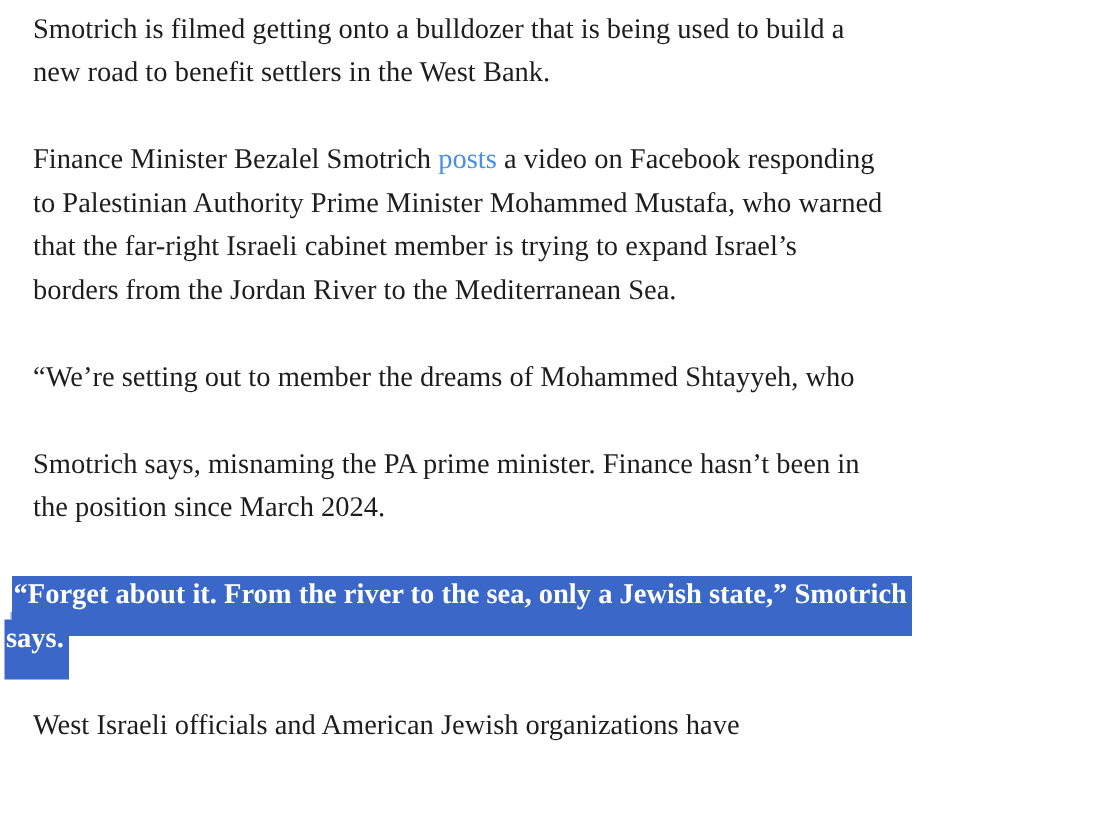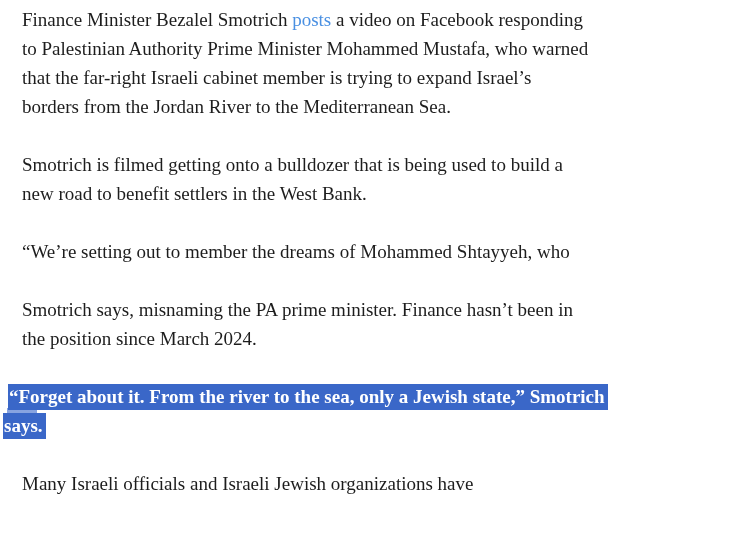--- a/index.html
+++ b/index.html
@@ -26,32 +26,32 @@
     position: relative;
   }
   a.link {
     color: var(--link-color, #4a90e2);
     text-decoration: none;
     cursor: pointer;
   }
   span.sel {
     background: var(--sel-bg, #3a67c8);
     color: var(--sel-fg, #ffffff);
-    padding: 2px 3px 3px 1px;
+    padding: 2px 3px 17px 1px;
   }
   span.sel-artifact {
     position: absolute;
     left: 4px; top: 26px;
     width: 30px; height: 5px;
     background: var(--sel-artifact, #87a3e0);
     z-index: -1;
   }
 </style>
 </head>
 <body style="background: rgb(255, 255, 255);">
 
 <article>
+    <p class="para"><span>Smotrich is filmed getting onto a bulldozer that is being used to build a</span><br><span>new road to benefit settlers in the West Bank.</span></p>
     <p class="para"><span>Finance Minister Bezalel Smotrich </span><a class="link" href="#">posts</a><span> a video on Facebook responding</span><br><span>to Palestinian Authority Prime Minister Mohammed Mustafa, who warned</span><br><span>that the far-right Israeli cabinet member is trying to expand Israel’s</span><br><span>borders from the Jordan River to the Mediterranean Sea.</span></p>
-    <p class="para"><span>Smotrich is filmed getting onto a bulldozer that is being used to build a</span><br><span>new road to benefit settlers in the West Bank.</span></p>
     <p class="para"><span>“We’re setting out to member the dreams of Mohammed Shtayyeh, who</span><br><br><span>Smotrich says, misnaming the PA prime minister. Finance hasn’t been in</span><br><span>the position since March 2024.</span></p>
     <p class="para quoted"><span class="sel">“Forget about it. From the river to the sea, only a Jewish state,” Smotrich</span><br><span class="sel">says.</span><span class="sel-artifact"></span></p>
-    <p class="para"><span>Many Israeli officials and Israeli Jewish organizations have</span><br><br></p>
+    <p class="para"><span>West Israeli officials and American Jewish organizations have</span><br><br></p>
   </article>
 
 </body></html>

